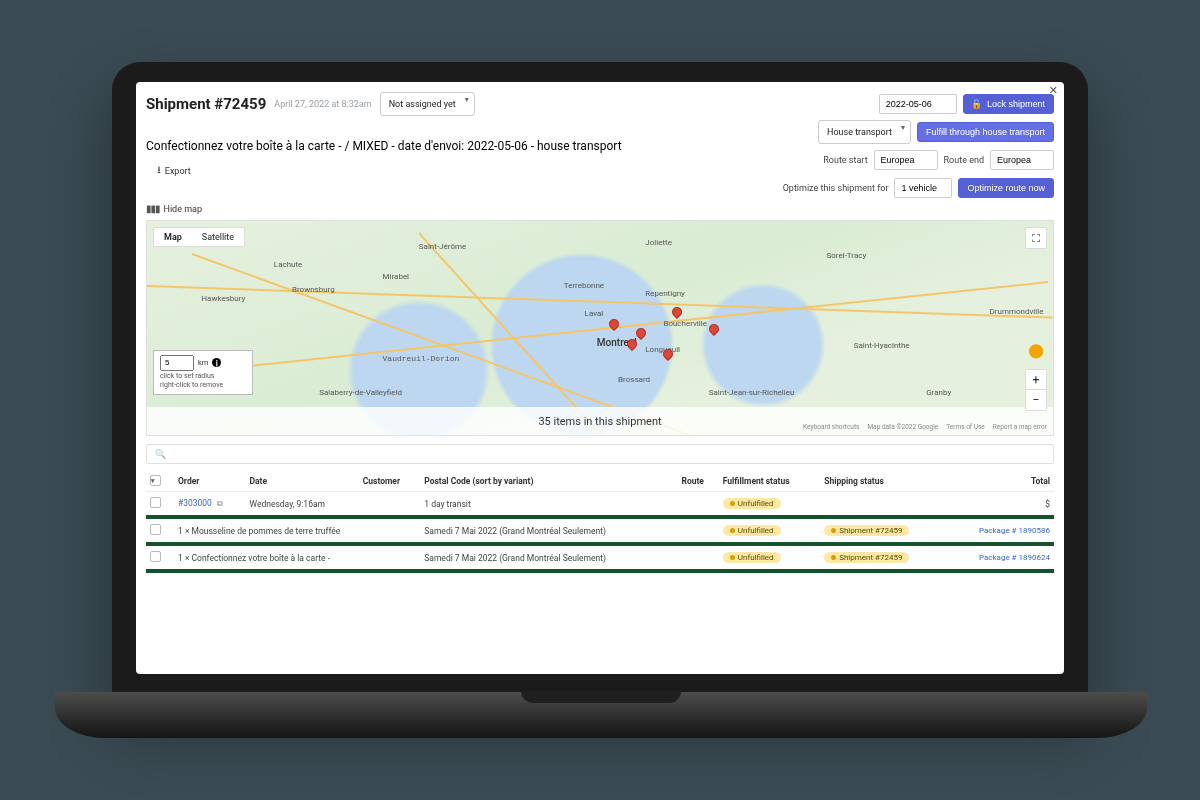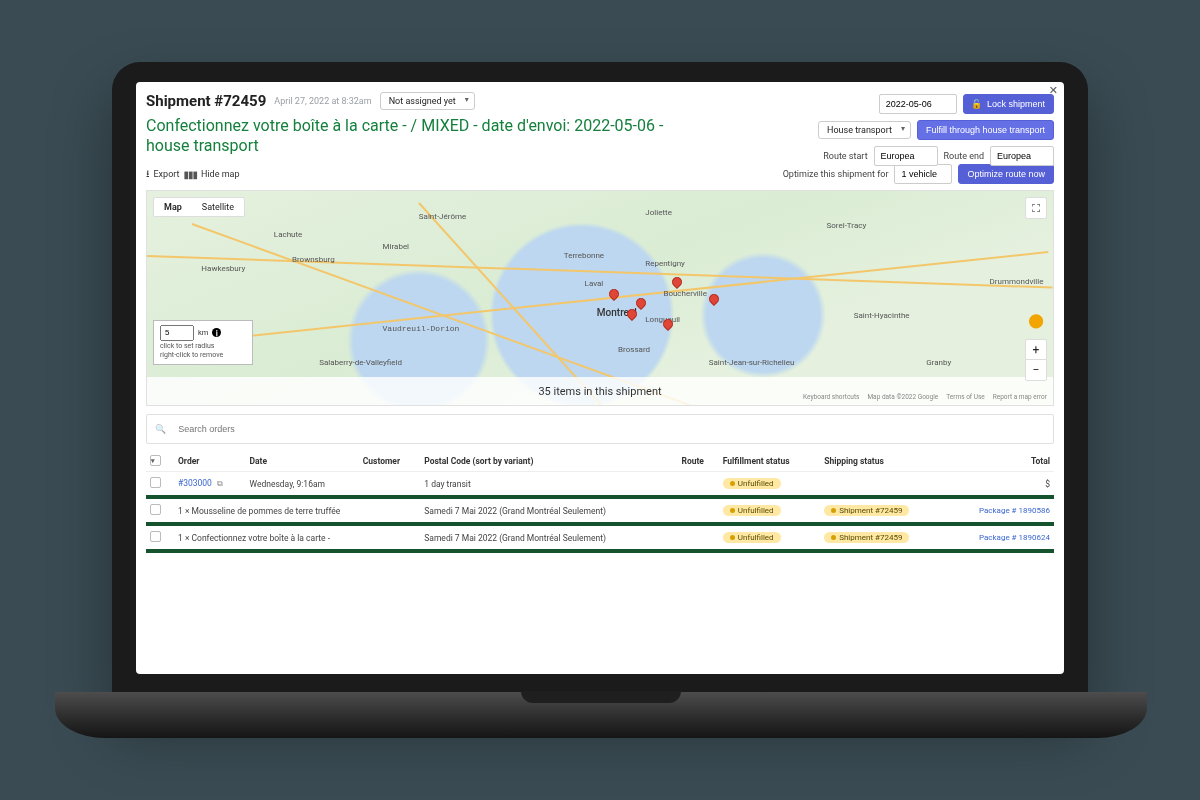--- a/index.html
+++ b/index.html
@@ -63,30 +63,30 @@
   .btn-primary { background:#5560d6; border-color:#5560d6; color:#fff; }
   .btn-primary.light { background:#6570e6; }
   .label-inline { color:#444; font-size:9px; }
   
   .title-area { margin-top:2px; max-width:520px;}
   .title-line { display:flex; align-items:center; gap:8px; flex-wrap:wrap;}
   h1 { font-size:15px; font-weight:700; }
   .timestamp { color:#9aa0a6; font-size:9px; }
   .select-pill {
     border:1px solid #ccc; background:#fff; padding:2px 18px 2px 8px;
-    font-size:9px; border-radius:3px; position:relative; cursor:pointer; height:18px;
+    font-size:9px; border-radius:3px; position:relative; cursor:pointer; height:24px;
     display:inline-flex; align-items:center;
   }
   .select-pill::after{ content:"▾"; position:absolute; right:5px; top:2px; font-size:8px; color:#666;}
-  .subtitle { font-size:16px; color:#15803d; margin-top:6px; line-height:1.25;}
+  .subtitle { font-size:12px; color:#000000; margin-top:23px; line-height:1.25;}
   
   .toolbar {
     display:flex; align-items:center; gap:12px; margin-top:8px;
   }
-  .toolbar-left { display:flex; align-items:center; gap:4px;}
+  .toolbar-left { display:flex; align-items:center; gap:24px;flex-direction:column;}
   .link { color:#333; font-size:9px; display:inline-flex; align-items:center; gap:4px; cursor:pointer;}
   .toolbar-right { margin-left:auto; display:flex; align-items:center; gap:6px;}
   
   .map-wrap {
     position:relative; margin-top:6px;
     border:1px solid #e0e0e0;
     height:216px;
     overflow:hidden;
     background:
       linear-gradient( #e3efe0, #e3efe0);
@@ -310,21 +310,20 @@
         <div class="map-footer">
           <span>Keyboard shortcuts</span>
           <span>Map data ©2022 Google</span>
           <span>Terms of Use</span>
           <span>Report a map error</span>
         </div>
       </div>
 
       <div class="search-bar">
         <span class="ic ic-search"></span>
-        <input type="text" placeholder="Search orders" style="">
       </div>
 
       <table class="orders">
         <thead>
           <tr>
             <th class="chkcell">
               <span class="hdr-checkbox">
                 <span class="chk chk-dd"></span>
               </span>
             </th>

